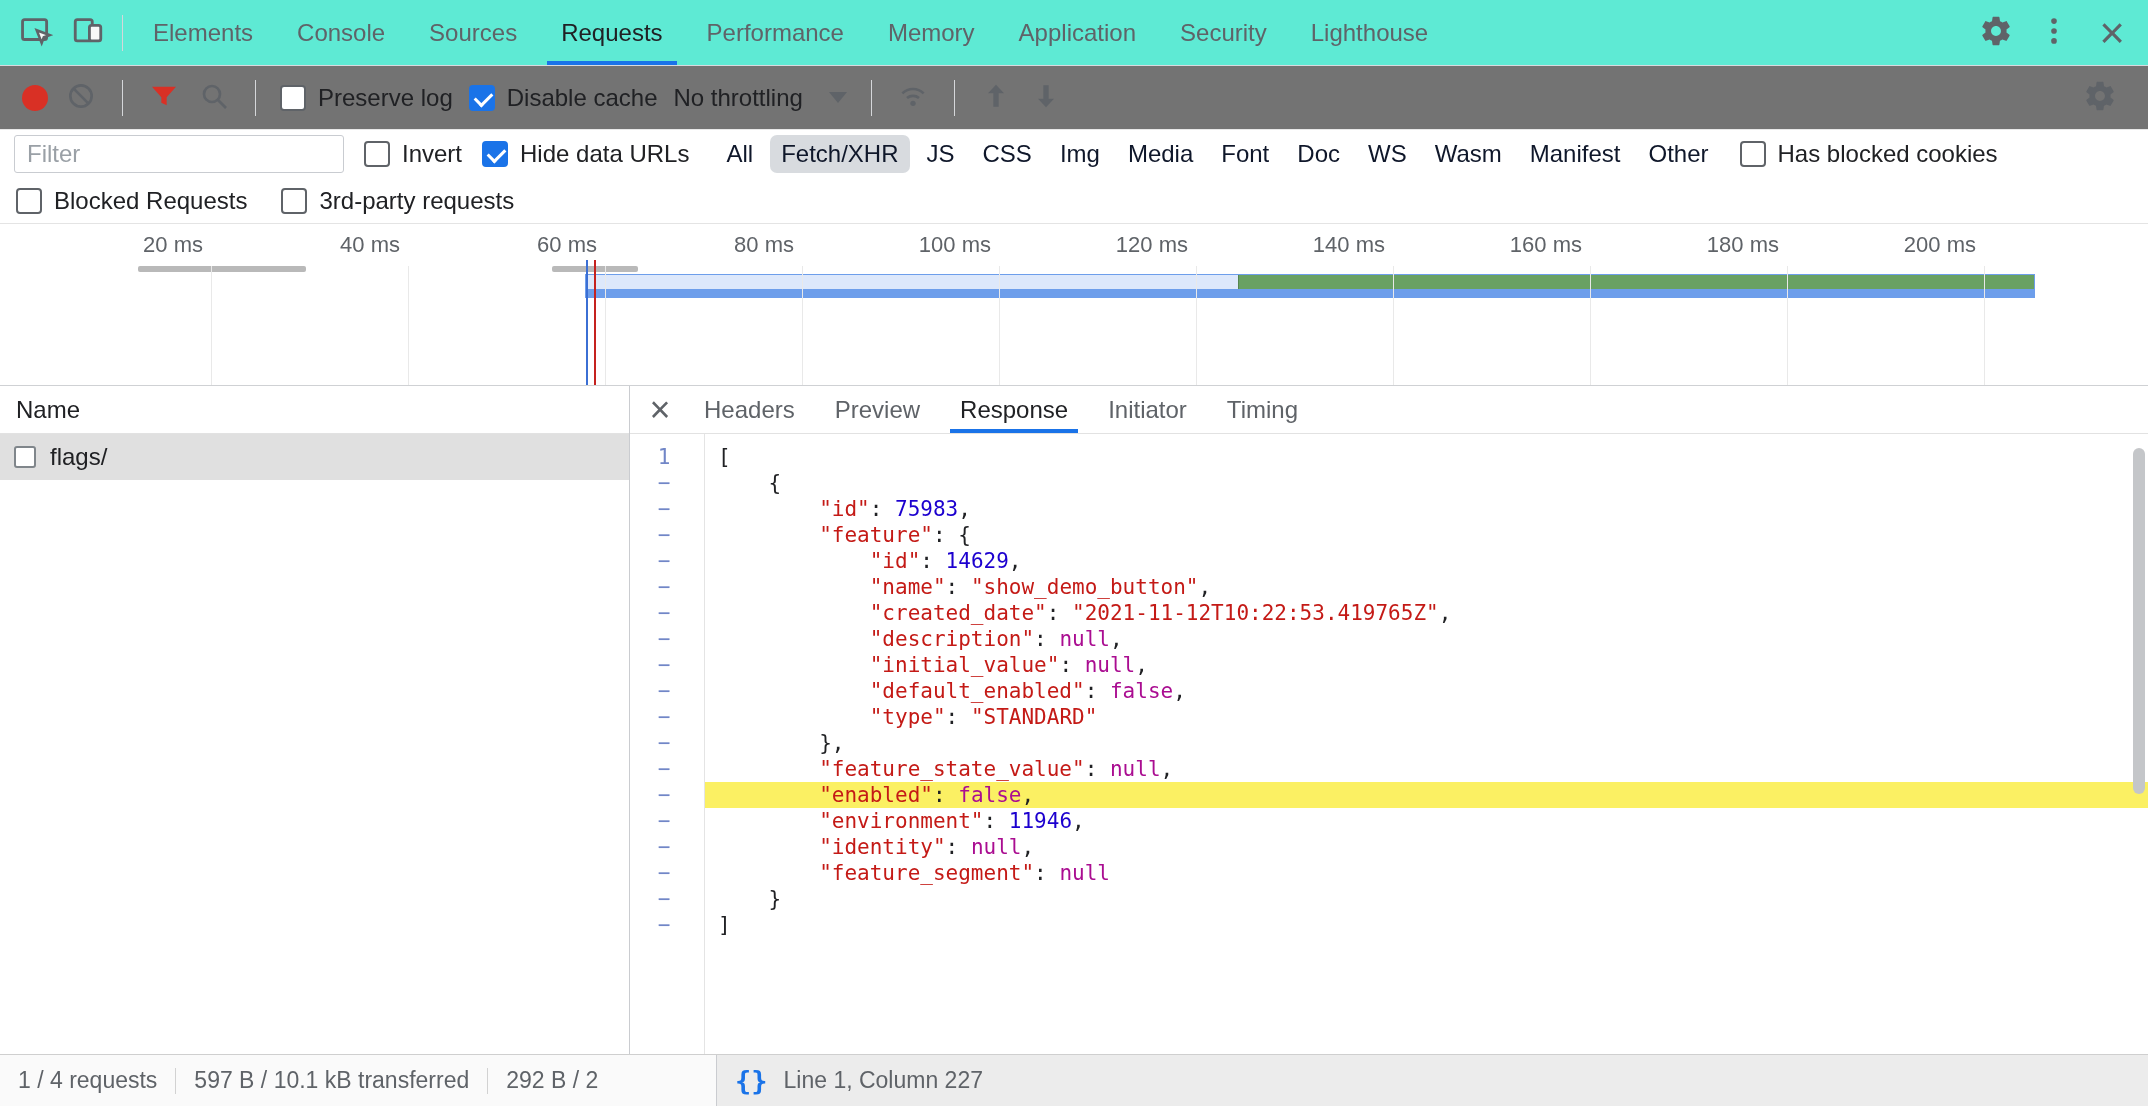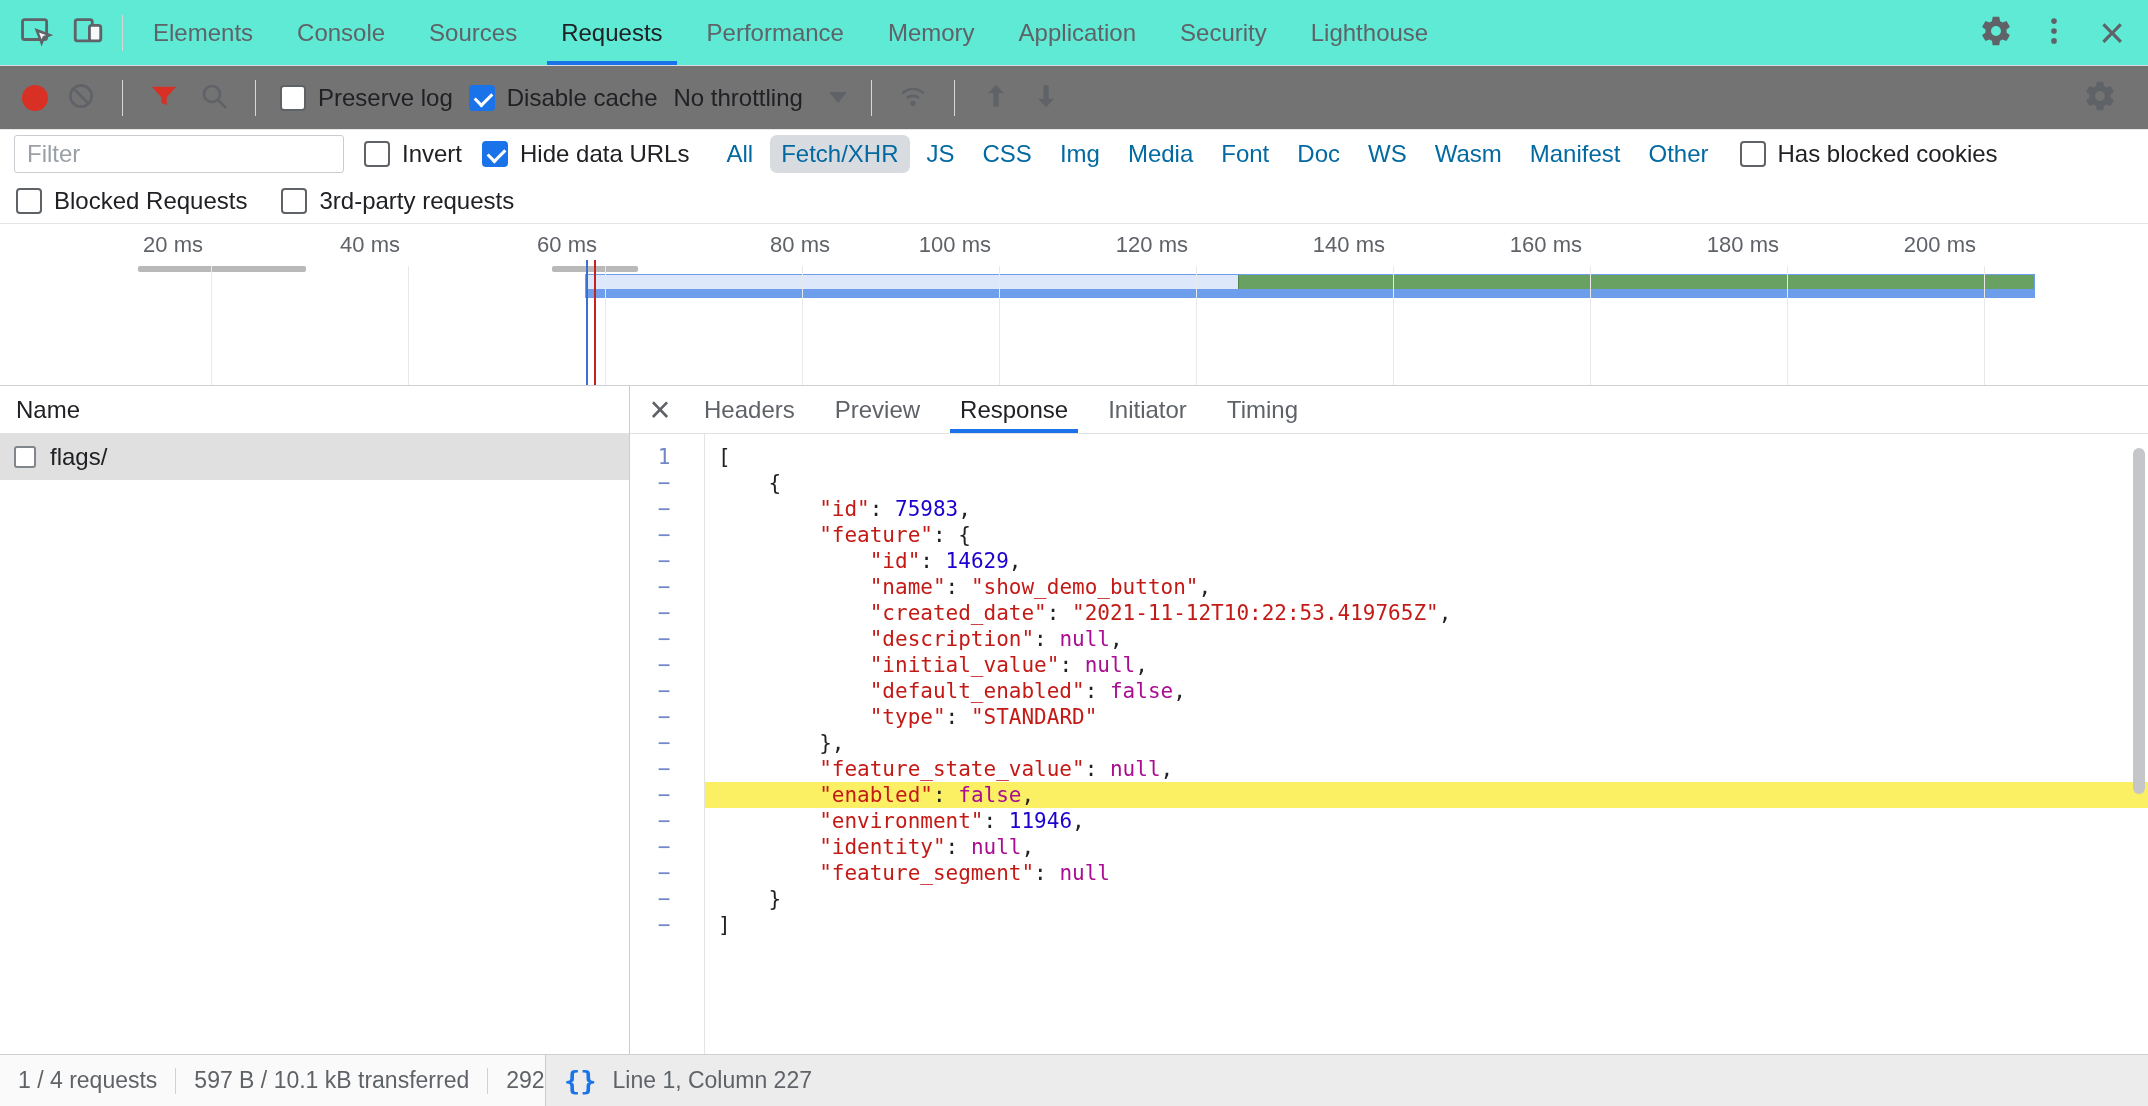--- a/index.html
+++ b/index.html
@@ -28,21 +28,21 @@
   .cb.checked{background:var(--accent,#1a73e8);border-color:var(--accent,#1a73e8)}
   .cb.checked::after{content:"";position:absolute;left:7px;top:2px;width:8px;height:14px;border:solid #fff;border-width:0 3px 3px 0;transform:rotate(45deg)}
   #throttling{display:flex;align-items:center;gap:26px;font-size:24px;color:#202124;cursor:pointer}
   .caret{width:0;height:0;border-left:9px solid transparent;border-right:9px solid transparent;border-top:11px solid #5f6368}
 
   
   #filterbar{height:48px;flex:none;display:flex;align-items:center;gap:20px;padding:0 14px;background:#fff}
   #filter-input{width:330px;height:38px;border:1px solid #c9ccd1;border-radius:3px;font-size:24px;padding:0 12px;color:#202124;outline:none;font-family:"Liberation Sans",sans-serif;flex:none}
   #filter-input::placeholder{color:#9aa0a6}
   #type-pills{display:flex;align-items:center;gap:6px;margin-left:6px}
-  .pill{font-size:24px;color:#0369a1;padding:5px 11px;border-radius:7px;cursor:pointer;white-space:nowrap}
+  .pill{font-size:24px;color:#0f172a;padding:5px 11px;border-radius:7px;cursor:pointer;white-space:nowrap}
   .pill.active{background:#d8dbdf}
   #filterbar2{height:46px;flex:none;display:flex;align-items:center;gap:34px;padding:0 16px;background:#fff;border-bottom:1px solid #e4e4e4}
 
   
   #overview{height:162px;flex:none;position:relative;background:#fff;border-bottom:1px solid #cfd1d4;overflow:hidden}
   .tick-label{position:absolute;top:8px;width:150px;text-align:right;font-size:22px;color:#5f6368}
   .gridline{position:absolute;top:42px;bottom:0;width:1px;background:#e9e9e9}
   .ov-gray{position:absolute;height:6px;background:#b9b9b9;border-radius:2px}
   #ov-request{position:absolute;left:585px;top:50px;width:1450px;height:16px;border:1px solid var(--bar-blue,#6d9eeb);background:#dde8fb;display:flex;cursor:pointer}
   #ov-green{margin-left:45%;flex:1;background:var(--bar-green,#69a163);border-left:1px solid #55854f}
@@ -73,21 +73,21 @@
   .line-text{flex:1;white-space:pre;padding-left:14px}
   .code-line.hl .line-text{background:var(--highlight-yellow,#fbf063)}
   .tok-p{color:#202124}
   .tok-s{color:var(--syntax-string,#c41a16)}
   .tok-n{color:var(--syntax-number,#1c00cf)}
   .tok-a{color:var(--syntax-atom,#aa0d91)}
   #vscroll{position:absolute;right:3px;top:62px;width:12px;height:346px;border-radius:6px;background:#c4c6c9;cursor:pointer}
 
   
   #footer{height:52px;flex:none;display:flex;border-top:1px solid #cfcfcf}
-  #summary{width:546px;flex:none;display:flex;align-items:center;background:#fafafa;border-right:1px solid #caccd0;overflow:hidden;font-size:23px;color:#5f6368}
+  #summary{width:717px;flex:none;display:flex;align-items:center;background:#fafafa;border-right:1px solid #caccd0;overflow:hidden;font-size:23px;color:#5f6368}
   .sum-item{padding:0 18px;white-space:nowrap;flex:none}
   .sum-sep{width:1px;height:26px;background:#d2d2d2;flex:none}
   #cursorbar{flex:1;display:flex;align-items:center;gap:16px;background:#ececec;padding:0 18px;font-size:23px;color:#5f6368}
   #braces{color:var(--accent,#1a73e8);font-weight:bold;font-size:27px;font-family:"DejaVu Sans Mono",monospace}
 </style>
 </head>
 <body>
 
 <div id="app">
 
@@ -268,21 +268,21 @@
     <div id="ov-underbar"></div>
     <div class="ov-marker blue" style="left:586px"></div>
     <div class="ov-marker red" style="left:594px"></div>
   <div class="gridline" style="left: 211px;"></div>
       <div class="tick-label" style="left: 53px;">20 ms</div>
       <div class="gridline" style="left: 408px;"></div>
       <div class="tick-label" style="left: 250px;">40 ms</div>
       <div class="gridline" style="left: 605px;"></div>
       <div class="tick-label" style="left: 447px;">60 ms</div>
       <div class="gridline" style="left: 802px;"></div>
-      <div class="tick-label" style="left: 680px;">80 ms</div>
+      <div class="tick-label" style="left: 644px;">80 ms</div>
       <div class="gridline" style="left: 999px;"></div>
       <div class="tick-label" style="left: 841px;">100 ms</div>
       <div class="gridline" style="left: 1196px;"></div>
       <div class="tick-label" style="left: 1038px;">120 ms</div>
       <div class="gridline" style="left: 1393px;"></div>
       <div class="tick-label" style="left: 1235px;">140 ms</div>
       <div class="gridline" style="left: 1590px;"></div>
       <div class="tick-label" style="left: 1432px;">160 ms</div>
       <div class="gridline" style="left: 1787px;"></div>
       <div class="tick-label" style="left: 1629px;">180 ms</div>

